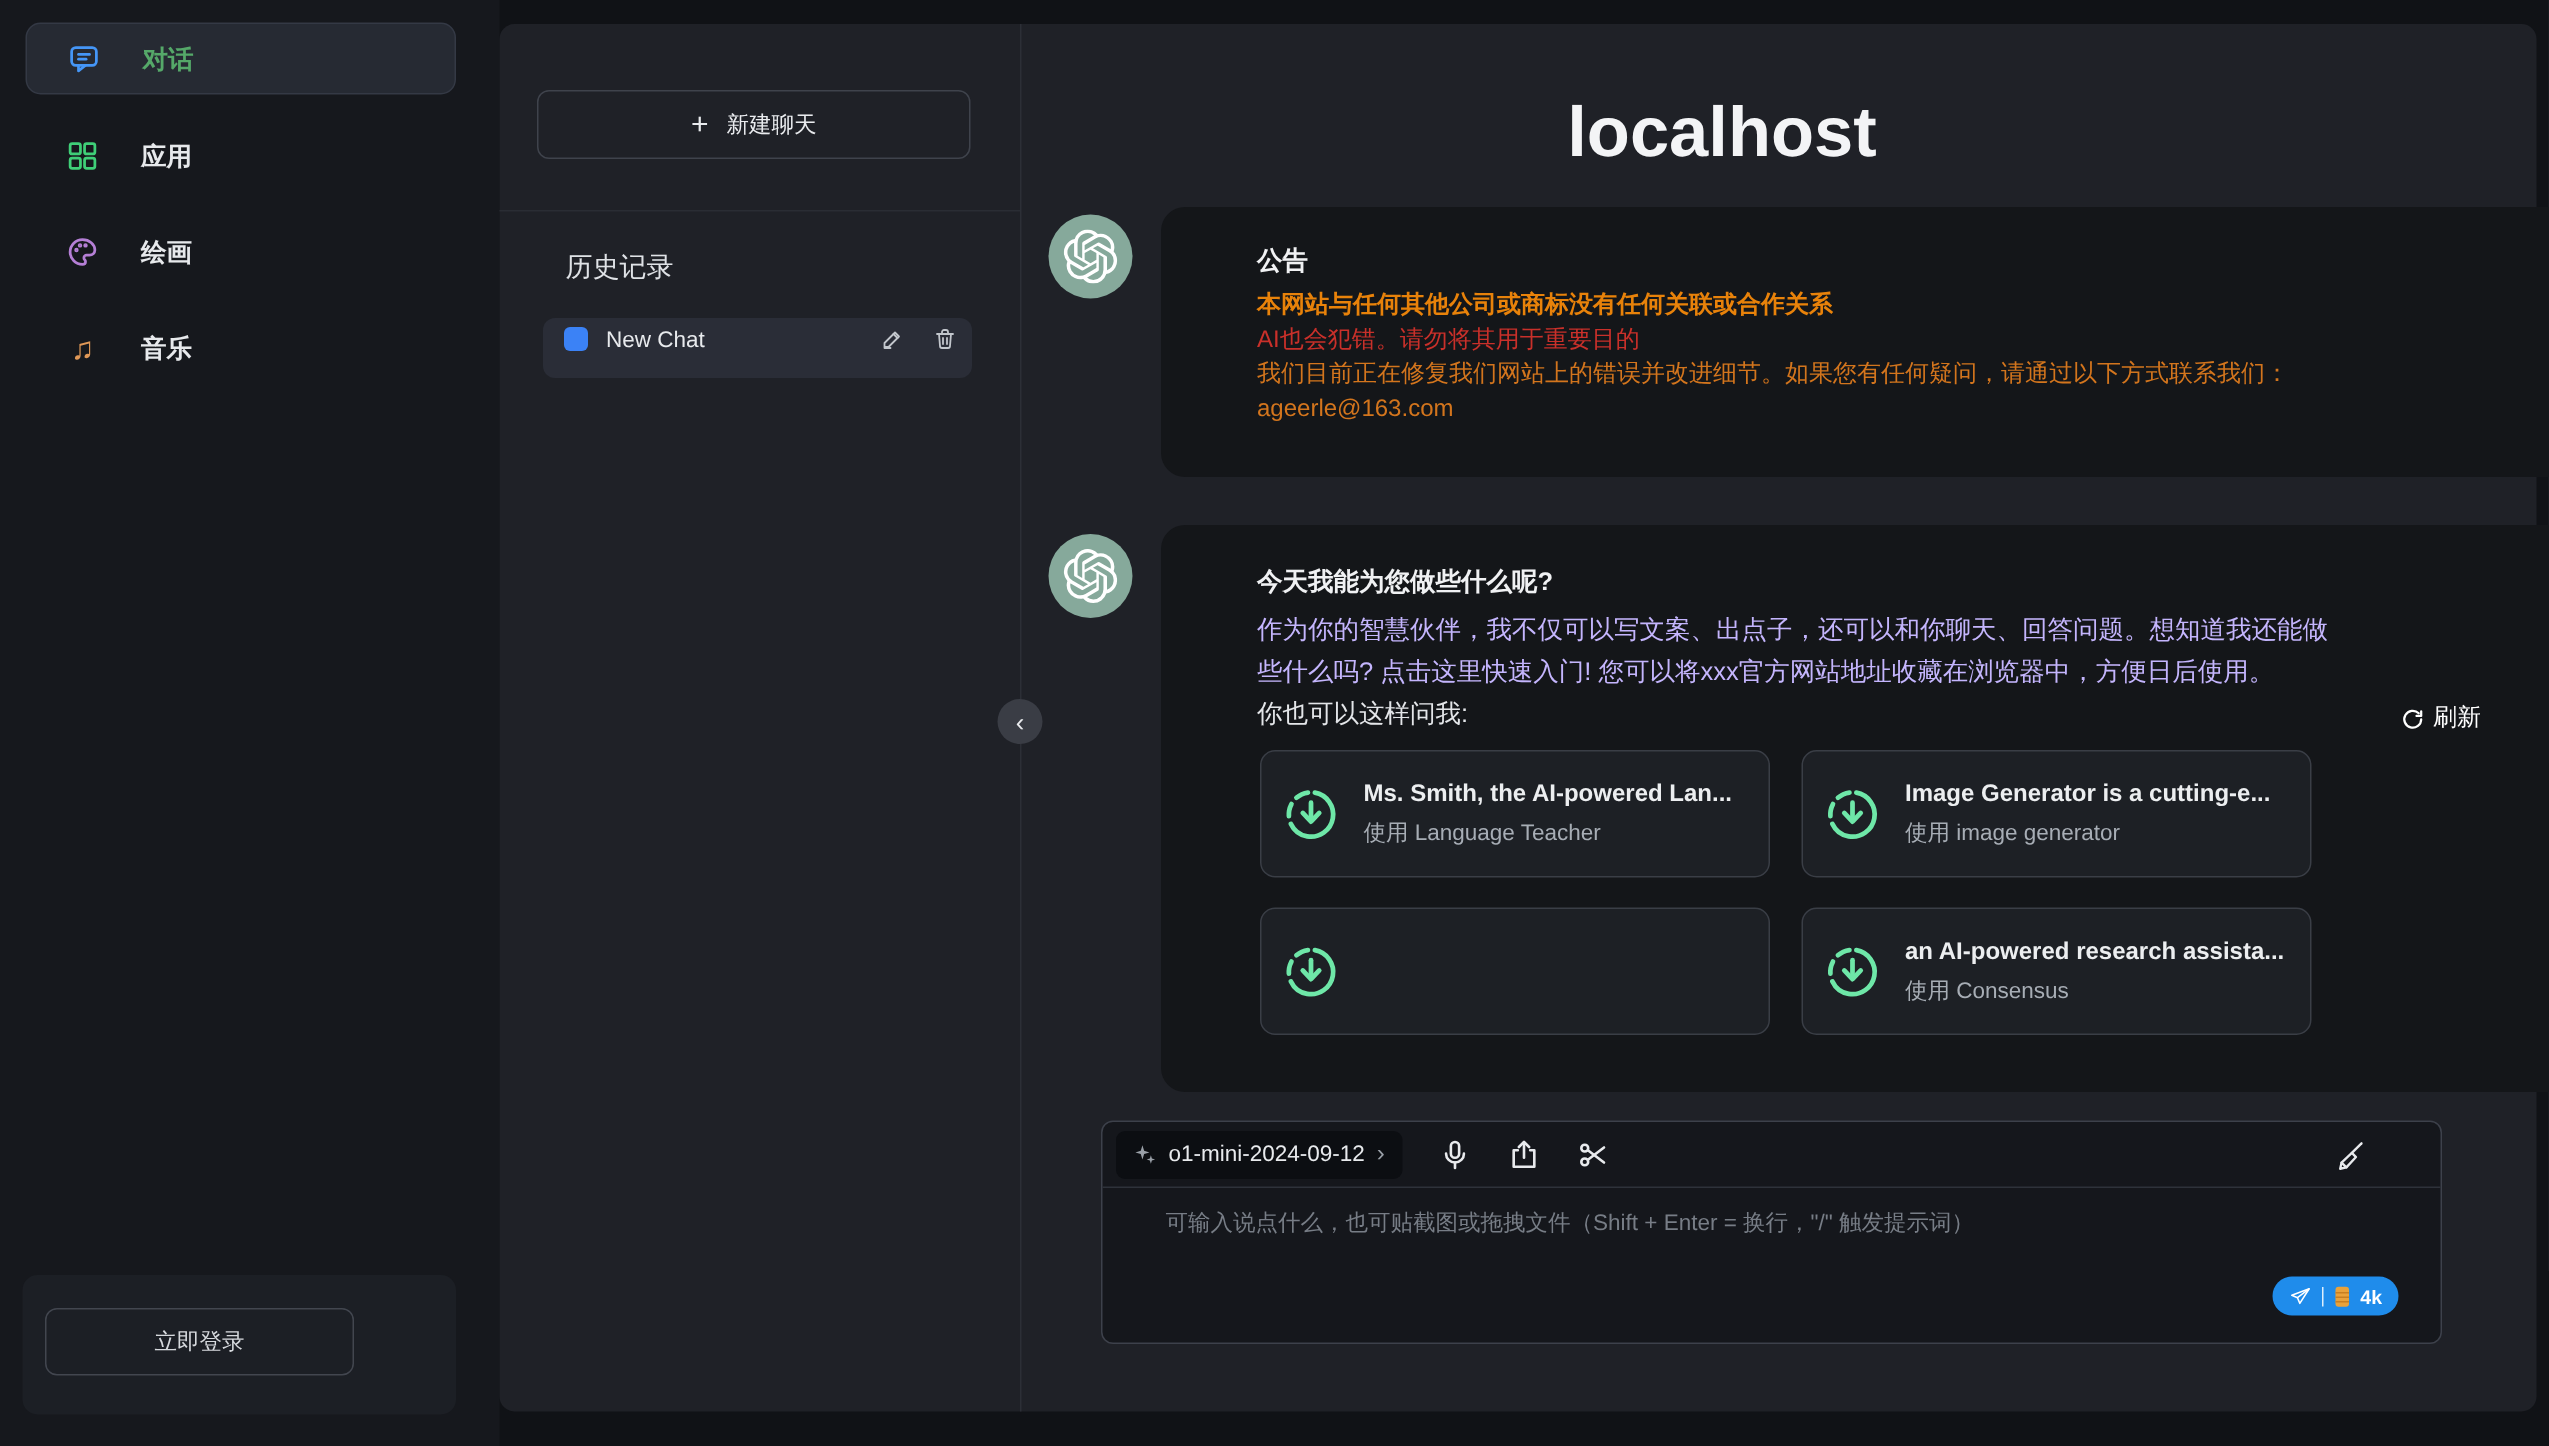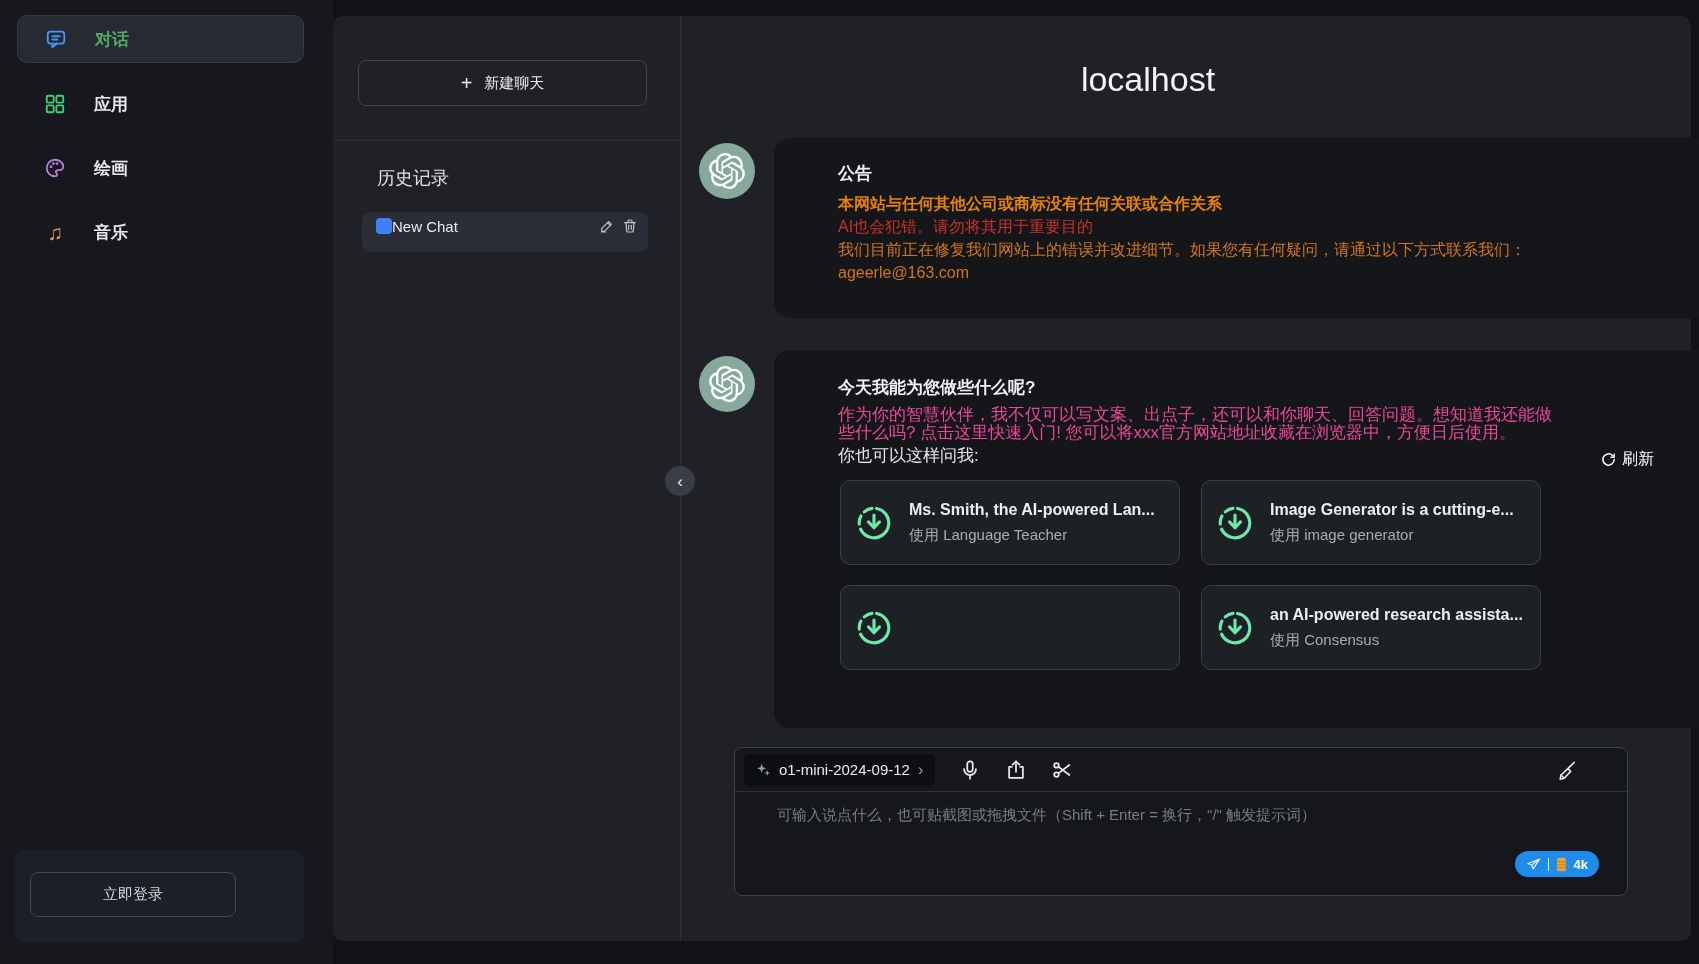--- a/index.html
+++ b/index.html
@@ -47,47 +47,47 @@
     border:1px solid #3f434c; border-radius:8px; background:transparent;
     color:#e9ebee; font-size:15px; font-family:inherit; cursor:pointer;
     display:flex; align-items:center; justify-content:center; gap:12px;
   }
   .plus-glyph { font-size:20px; font-weight:400; color:#e9ebee; }
   .h-divider { position:absolute; top:124px; left:0; width:347px; height:1px; background:#2a2d34; }
   .history-heading { position:absolute; left:44px; top:150px; font-size:18px; color:#dfe2e6; }
   .history-item {
     position:absolute; left:29px; top:196px; width:286px; height:40px;
     background:#2a2d37; border-radius:8px; cursor:pointer;
-    display:flex; align-items:center; padding:0 10px 12px 14px;
+    display:flex; align-items:center; gap:12px; padding:0 10px 12px 14px;
   }
   .chat-square { width:16px; height:16px; border-radius:4px; background:#3b82f6; flex:none; }
   .history-title { font-size:15px; color:#e8eaed; flex:1; }
   .row-icon { width:16px; height:16px; color:#c2c6cc; margin-left:7px; cursor:pointer; flex:none; }
 
   
-  .chat-title { position:absolute; left:347px; top:44px; width:936px; text-align:center; font-size:34px; font-weight:normal; color:#f3f4f6; }
+  .chat-title { position:absolute; left:347px; top:44px; width:936px; text-align:center; font-size:47px; font-weight:bold; color:#f3f4f6; }
   .avatar {
     position:absolute; left:366px; width:56px; height:56px; border-radius:50%;
     background:#86a99b; display:flex; align-items:center; justify-content:center;
   }
   .avatar.a1 { top:127px; } .avatar.a2 { top:340px; }
   .avatar svg { width:36px; height:36px; fill:#ffffff; }
 
   .bubble { position:absolute; left:441px; width:974px; background:#141619; border-radius:16px; }
   .bubble.b1 { top:122px; height:180px; padding:24px 64px; }
   .bubble.b2 { top:334px; height:378px; padding:26px 64px 40px; }
 
   .notice-title { font-size:17px; font-weight:bold; color:#f0f1f3; margin-bottom:7px; }
   .n-line { font-size:16px; line-height:23px; }
   .n-orange-bold { color:#e8820a; font-weight:bold; }
   .n-red { color:#c9302a; }
   .n-orange { color:#d3751d; }
 
   .welcome-title { font-size:17px; font-weight:bold; color:#f0f1f3; margin-bottom:7px; }
-  .welcome-body { font-size:17px; line-height:18px; color:#ec4899; width:724px; }
+  .welcome-body { font-size:17px; line-height:28px; color:#c4b5fd; width:724px; }
   .ask-row { position:relative; font-size:17px; line-height:28px; color:#e4e6e9; }
   .refresh { position:absolute; right:30px; top:3px; display:flex; align-items:center; gap:6px; font-size:16px; color:#ffffff; cursor:pointer; }
   .refresh svg { width:15px; height:15px; }
 
   .cards { display:grid; grid-template-columns:340px 340px; gap:20px 21px; margin-top:10px; margin-left:2px; }
   .card {
     height:85px; background:#1d2025; border:1px solid #3a3e46; border-radius:10px;
     display:flex; align-items:center; gap:16px; padding:0 14px 0 14px; cursor:pointer;
   }
   .card-icon { width:38px; height:38px; flex:none; }

